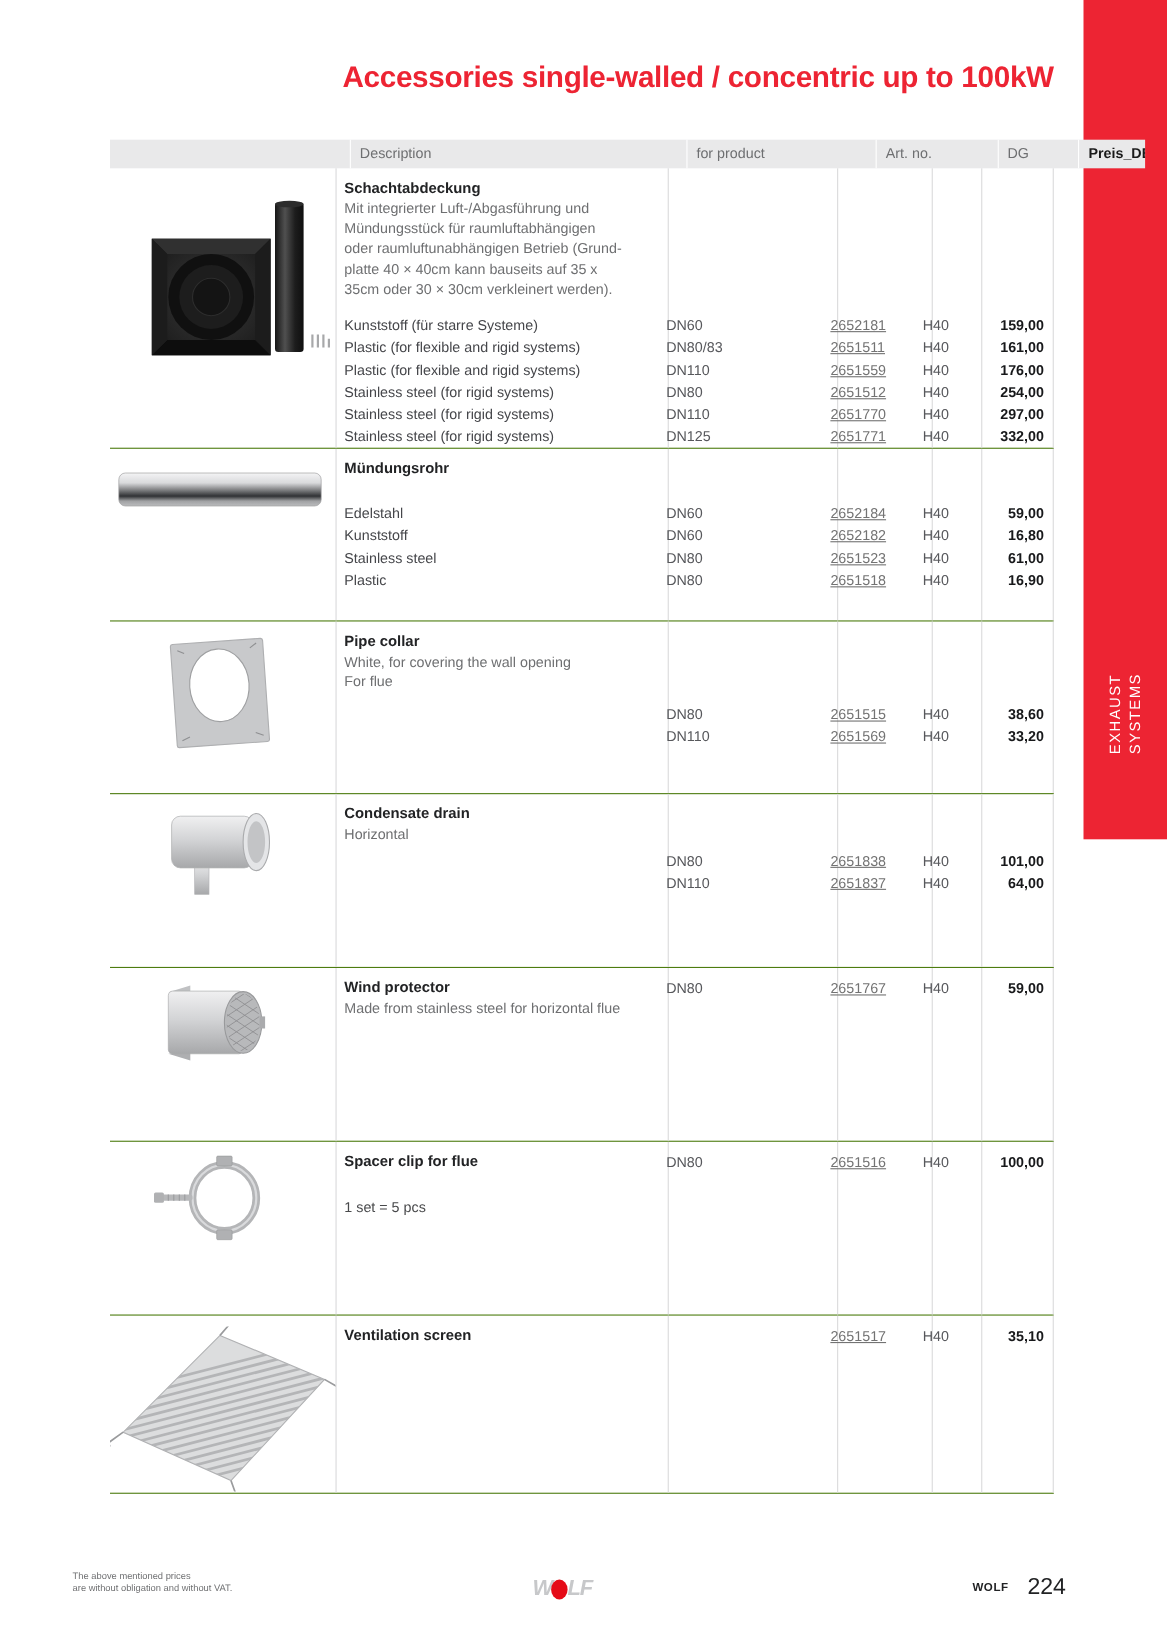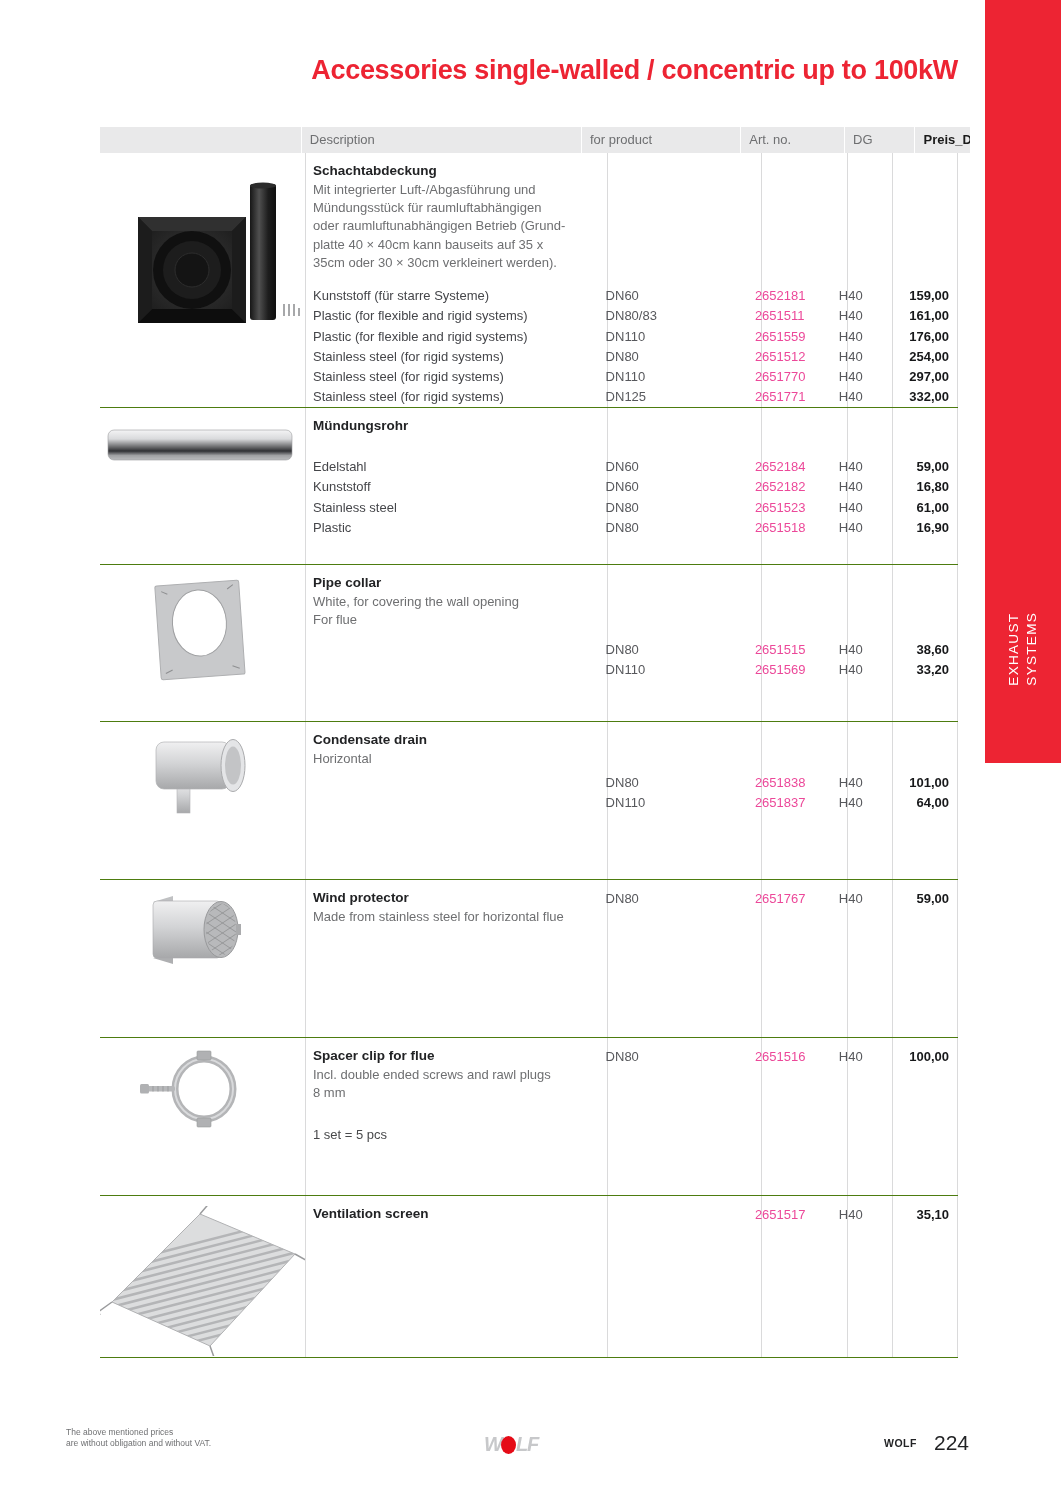--- a/index.html
+++ b/index.html
@@ -15,21 +15,21 @@
   .red-band{position:absolute;left:985px;top:0;width:76px;height:763px;background:#ed2433;}
   .band-text{
     position:absolute;top:612px;left:50%;
     transform:translateX(-50%) rotate(180deg);
     writing-mode:vertical-rl;
     color:#ffffff;font-size:13.5px;letter-spacing:1.3px;line-height:18px;white-space:nowrap;
   }
   .band-line{display:block;}
   
   .thead{
-    position:absolute;left:100px;top:127px;width:870px;height:26px;
+    position:absolute;left:100px;top:127px;width:941px;height:26px;
     background:#e9e9ea;display:flex;font-size:13px;color:#6e6f71;line-height:26px;
     box-sizing:border-box;
     gap:32px;
   }
   .th{box-sizing:border-box;padding-left:8px;border-left:1px solid #ffffff;overflow:hidden;}
   .th:first-child{border-left:none;}
   .th-img{width:205px;}
   .th-desc{width:302px;}
   .th-product{width:154px;}
   .th-art{width:86px;}
@@ -54,21 +54,21 @@
   .row-1 .variants{top:133px;}
   .row-2 .variants{top:49px;}
   .row-3 .variants{top:75px;}
   .row-4 .variants{top:51px;}
   .row-5 .variants{top:9px;}
   .row-6 .variants{top:9px;}
   .row-7 .variants{top:9px;}
   .variant{display:flex;}
   .v-label{width:302px;box-sizing:border-box;padding-left:8px;color:#45464a;}
   .v-product{width:154px;box-sizing:border-box;padding-left:6px;color:#57585c;}
-  .v-art{width:86px;box-sizing:border-box;padding-left:5px;color:#ec4899;}
+  .v-art{width:86px;box-sizing:border-box;padding-left:5px;color:#737373;text-decoration:underline;}
   .v-dg{width:45px;box-sizing:border-box;padding-left:5px;color:#57585c;}
   .v-price{width:82px;box-sizing:border-box;padding-right:9px;text-align:right;font-weight:bold;color:#17181a;}
   
   .footer-note{
     position:absolute;left:66px;top:1427px;font-size:8.5px;line-height:10.5px;color:#6f7072;
   }
   .footer-logo{
     position:absolute;left:484px;top:1433px;display:flex;align-items:center;
     font-style:italic;font-weight:bold;font-size:20px;letter-spacing:-1px;color:#c7c8ca;
   }
@@ -424,25 +424,20 @@
       <rect x="40" y="38" width="9" height="9.5" rx="1.5" fill="#b0b1b3"></rect>
       <g stroke="#9a9b9d" stroke-width="1">
         <line x1="53" y1="40" x2="53" y2="45.5"></line>
           <line x1="58" y1="40" x2="58" y2="45.5"></line>
         <line x1="63" y1="40" x2="63" y2="45.5"></line>
           <line x1="68" y1="40" x2="68" y2="45.5"></line>
       </g>
     </svg>
     <div class="desc">
       <div class="row-title">Spacer clip for flue</div>
-      <div>
-
-      <div class="desc-line">Incl. double ended screws and rawl plugs</div>
-          <div class="desc-line">8 mm</div>
-        </div>
       <div class="note">1 set = 5 pcs</div>
     </div>
     <div class="variants">
 
         <div class="variant">
           <div class="v-label"></div>
           <div class="v-product">DN80</div>
           <div class="v-art">2651516</div>
           <div class="v-dg">H40</div>
           <div class="v-price">100,00</div>

